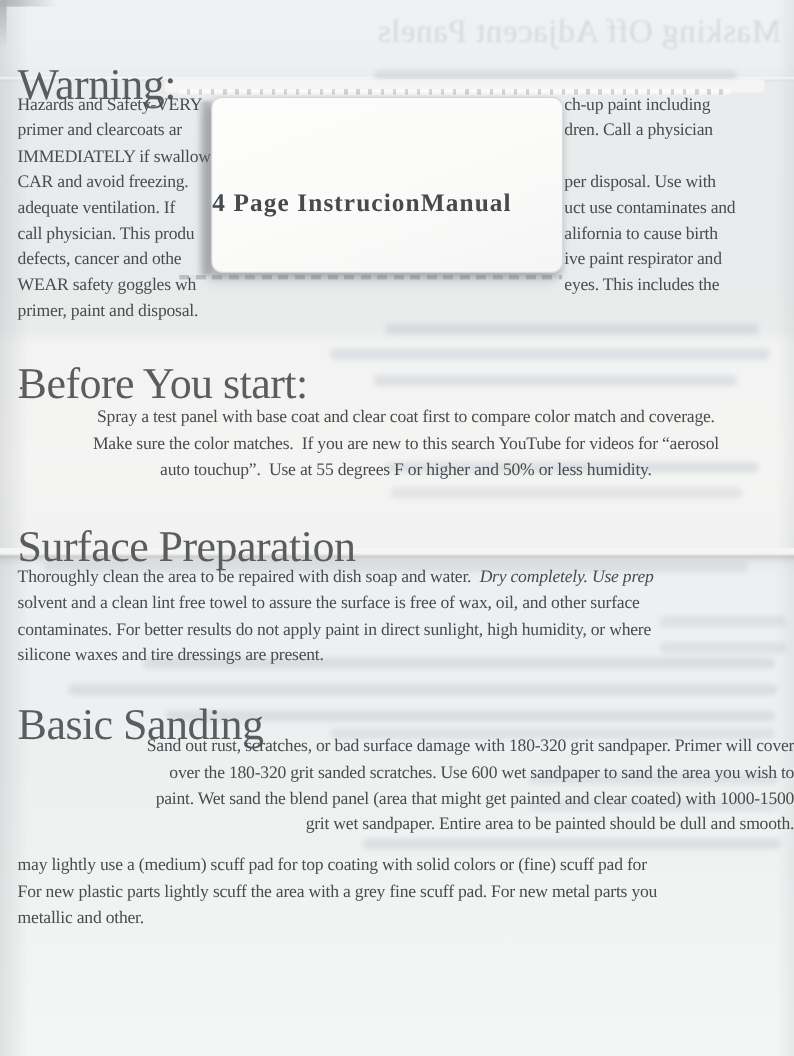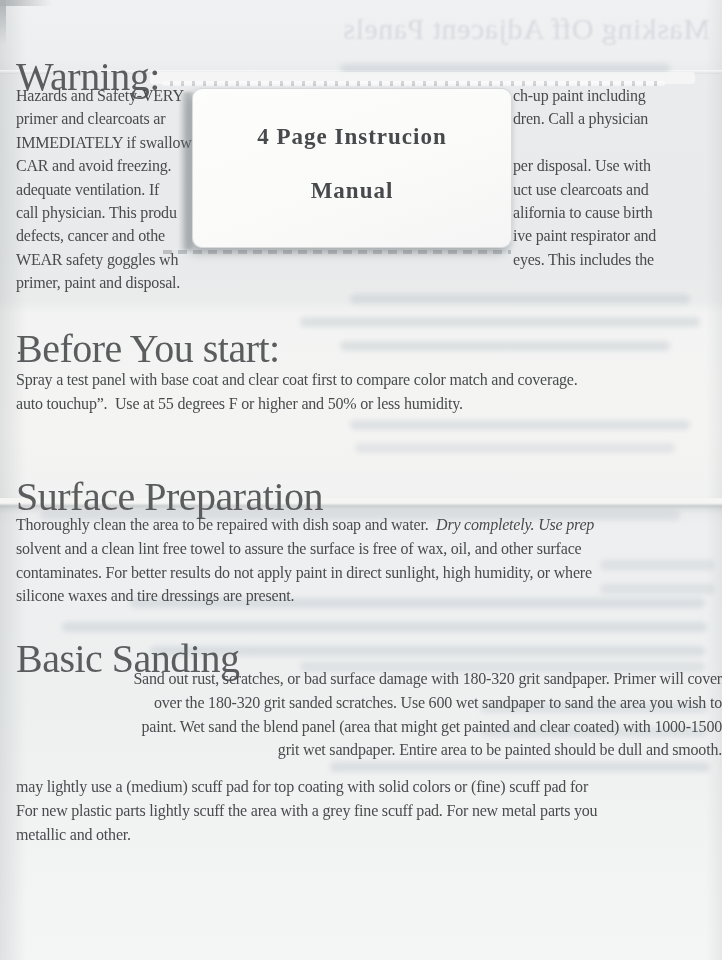--- a/index.html
+++ b/index.html
@@ -55,21 +55,21 @@
   .wline{position:relative;white-space:pre;line-height:23.4px;height:23.4px;}
   .wr{position:absolute;left:497px;top:0;}
   .it{font-style:italic;}
   .stray-dot{position:absolute;left:17px;top:338px;z-index:2;color:#4a4b4d;font-size:18px;}
   
   .sticker{
     position:absolute;left:192px;top:88px;width:320px;height:160px;z-index:5;
     background:linear-gradient(160deg,#fdfdfc 0%,#fafaf9 60%,#f4f5f4 100%);
     border:1px solid rgba(200,203,205,0.7);border-radius:10px;
     box-shadow:-5px 6px 10px rgba(105,111,117,0.35), 0 3px 5px rgba(105,111,117,0.22);
-    display:flex;flex-direction:column;align-items:center;
+    display:flex;flex-direction:row;align-items:center;
     padding-top:34px;row-gap:26px;box-sizing:border-box;
   }
   .sticker-line{font-size:23px;font-weight:bold;color:#48494c;letter-spacing:1px;
     line-height:28px;white-space:nowrap;}
 </style>
 </head>
 <body>
 
 <div id="page">
 
@@ -98,39 +98,40 @@
   <div class="strip-bright"></div>
   <div class="perforation"></div>
 
   <h1 class="heading" style="left:16px;top:26px;">Warning:</h1>
 
   <div class="para" style="left:16px;top:84px;width:706px;">
     <div class="wline"><span>Hazards and Safety-VERY</span><span class="wr">ch-up paint including</span></div>
     <div class="wline"><span>primer and clearcoats ar</span><span class="wr">dren. Call a physician</span></div>
     <div class="wline"><span>IMMEDIATELY if swallow</span></div>
     <div class="wline"><span>CAR and avoid freezing.</span><span class="wr">per disposal. Use with</span></div>
-    <div class="wline"><span>adequate ventilation. If</span><span class="wr">uct use clearcoats and</span></div>
+    <div class="wline"><span>adequate ventilation. If</span><span class="wr">uct use contaminates and</span></div>
     <div class="wline"><span>call physician. This produ</span><span class="wr">alifornia to cause birth</span></div>
     <div class="wline"><span>defects, cancer and othe</span><span class="wr">ive paint respirator and</span></div>
     <div class="wline"><span>WEAR safety goggles wh</span><span class="wr">eyes. This includes the</span></div>
     <div class="wline"><span>primer, paint and disposal.</span></div>
   </div>
 
   <div class="shadow-streak"></div>
   <div class="dash-under-sticker"></div>
 
   <div class="sticker">
     <div class="sticker-line">4 Page Instrucion</div>
     <div class="sticker-line">Manual</div>
   </div>
 
   <h1 class="heading" style="left:16px;top:298px;">Before You start:</h1>
   <div class="stray-dot">.</div>
-  <div class="para" style="left:16px;top:368px;width:706px;">
+  <div class="para" style="left:16px;top:368px;width:706px;text-align:center;">
     <div class="bodyline">Spray a test panel with base coat and clear coat first to compare color match and coverage.</div>
+    <div class="bodyline">Make sure the color matches.  If you are new to this search YouTube for videos for “aerosol</div>
     <div class="bodyline">auto touchup”.  Use at 55 degrees F or higher and 50% or less humidity.</div>
   </div>
 
   <h1 class="heading" style="left:16px;top:446px;">Surface Preparation</h1>
   <div class="sheet-edge"></div>
   <div class="para" style="left:16px;top:513px;width:706px;">
     <div class="bodyline"><span>Thoroughly clean the area to be repaired with dish soap and water.  </span><span class="it">Dry completely. Use prep</span></div>
     <div class="bodyline">solvent and a clean lint free towel to assure the surface is free of wax, oil, and other surface</div>
     <div class="bodyline">contaminates. For better results do not apply paint in direct sunlight, high humidity, or where</div>
     <div class="bodyline">silicone waxes and tire dressings are present.</div>

